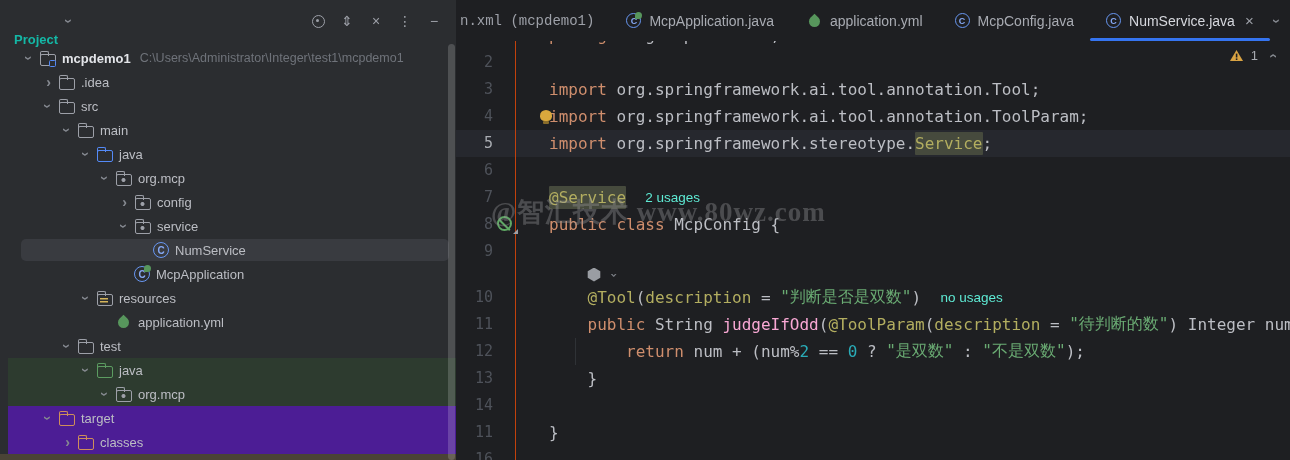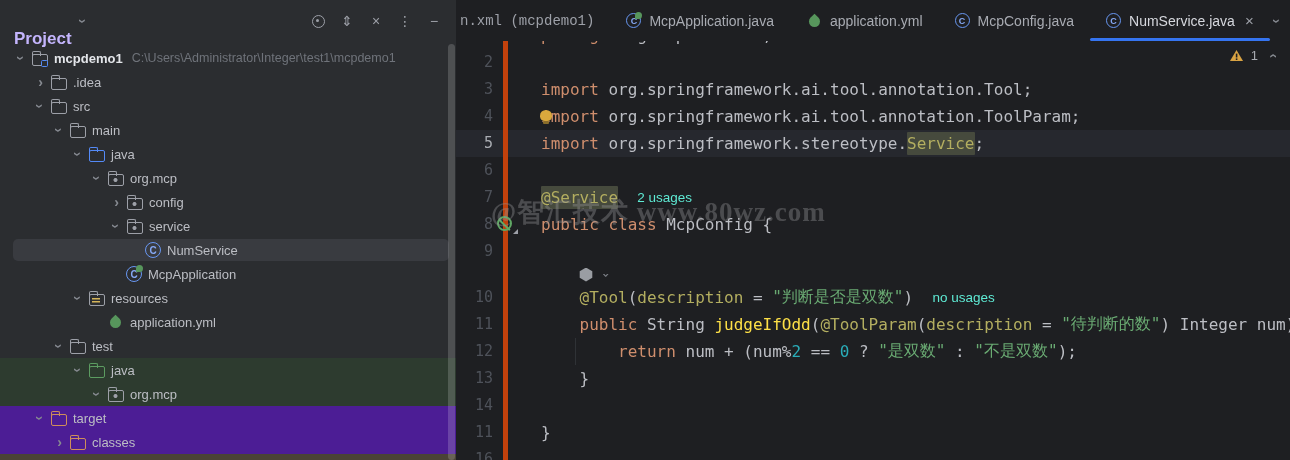--- a/index.html
+++ b/index.html
@@ -3,28 +3,28 @@
 <meta charset="utf-8">
 <style>
   * { box-sizing: border-box; margin: 0; padding: 0; }
   html,body { width:1290px; height:460px; overflow:hidden; background:#1e1f22;
     font-family:"Liberation Sans","DejaVu Sans",sans-serif; }
   .app { position:relative; width:1290px; height:460px; display:flex; }
 
   
   .ppanel { position:relative; width:456px; height:460px; background:#2b2d30; flex:none; overflow:hidden; }
   .phead { height:42px; display:flex; align-items:center; padding:0 14px; }
-  .ptitle { color:#c4b5fd; font-weight:bold; font-size:17px;margin-top:36px; }
+  .ptitle { color:#14b8a6; font-weight:bold; font-size:13px;margin-top:36px; }
   .phead .chev { margin-left:4px; }
   .pactions { margin-left:auto; display:flex; align-items:center; gap:13px; }
   .abtn { color:#9da0a8; font-size:14px; width:16px; height:16px; display:flex; align-items:center; justify-content:center; cursor:pointer; }
   .ic-locate { width:13px; height:13px; border:1.5px solid #9da0a8; border-radius:50%; position:relative; }
   .ic-locate::after { content:""; position:absolute; left:3.5px; top:3.5px; width:3px; height:3px; border-radius:50%; background:#9da0a8; }
 
-  .tree { position:absolute; left:0; right:0; top:46px; }
+  .tree { position:absolute; left:8px; right:0; top:46px; }
   .trow { position:relative; height:24px; display:flex; align-items:center; padding-left:calc(14px + var(--l) * 19px); cursor:pointer; white-space:nowrap; }
   .trow.selected::before { content:""; position:absolute; left:13px; right:7px; top:1px; bottom:1px; background:#393b40; border-radius:5px; }
   .trow.green { background:#2d3b2f; }
   .trow.brown { background:#4c1d95; }
   .trow > * { position:relative; }
   .lbl { color:#bcbec4; font-size:13px; }
   .lbl.bold { color:#e3e5e9; font-weight:bold; }
   .path { color:#6f737a; font-size:12.5px; margin-left:9px; }
   .fill-brown { position:absolute; left:0; right:0; top:454px; height:6px; background:#4a4336; }
   .vscroll { position:absolute; right:1px; top:44px; bottom:0; width:7px; background:rgba(255,255,255,0.17); border-radius:4px; }
@@ -67,24 +67,24 @@
   .kebab { color:#9da0a8; font-size:14px; cursor:pointer; }
 
   .codearea { position:absolute; left:0; right:0; top:41px; bottom:0; overflow:hidden;
     font-family:"DejaVu Sans Mono",monospace; font-size:16px; }
   .lines { position:absolute; left:0; right:0; top:-19px; }
   .cl { position:relative; height:27px; display:flex; align-items:stretch; }
   .cl.inlay { height:19px; }
   .cl.cur { background:#26282e; }
   .ln { width:37px; flex:none; text-align:right; color:#4e525a; font-size:15px; line-height:27px; }
   .cl.cur .ln { color:#a9acb2; }
-  .code { flex:1; margin-left:10px; border-left:5px solid #c2410c; padding-left:33px; white-space:pre; display:flex; align-items:center; overflow:hidden; color:#bcbec4; }
+  .code { flex:1; margin-left:22px; border-left:1px solid #c2410c; padding-left:33px; white-space:pre; display:flex; align-items:center; overflow:hidden; color:#bcbec4; }
   .code span { white-space:pre; }
   .kw { color:#cf8e6d; } .df { color:#bcbec4; } .an { color:#b3ae60; }
-  .st { color:#6aab73; } .nm { color:#2aacb8; } .grayed { color:#fde047; }
+  .st { color:#6aab73; } .nm { color:#2aacb8; } .grayed { color:#f9a8d4; }
   .hint { color:#5eead4; font-family:"Liberation Sans","DejaVu Sans",sans-serif; font-size:13.5px; }
   .hl { background:#464a3d; box-shadow:0 2px 0 #464a3d, 0 -2px 0 #464a3d; border-radius:1px; }
   .caret { display:inline-block; width:1.5px; height:19px; background:#ced0d6; margin-right:-1.5px; vertical-align:middle; }
 
   .bulb { position:absolute; left:84px; top:7px; width:12px; height:11px; background:#d9a83d; border-radius:50% 50% 40% 40%; z-index:3; }
   .bulb::after { content:""; position:absolute; left:3px; bottom:-2.5px; width:6px; height:3px; background:#8a6d2a; border-radius:1px; }
   .bean { position:absolute; left:41px; top:5px; width:15px; height:15px; border:2px solid #5fa864; border-radius:50%; }
   .bean::after { content:""; position:absolute; left:-2px; top:5.5px; width:15px; height:2px; background:#5fa864; transform:rotate(45deg); }
   .bean-tri { position:absolute; left:57px; top:18px; width:0; height:0; border-left:5px solid transparent; border-bottom:5px solid #9da0a8; }
   .ai-ic { width:14px; height:14px; flex:none; background:#9a9da3; clip-path:polygon(50% 0,95% 26%,95% 74%,50% 100%,5% 74%,5% 26%); margin-right:5px; position:relative; }

